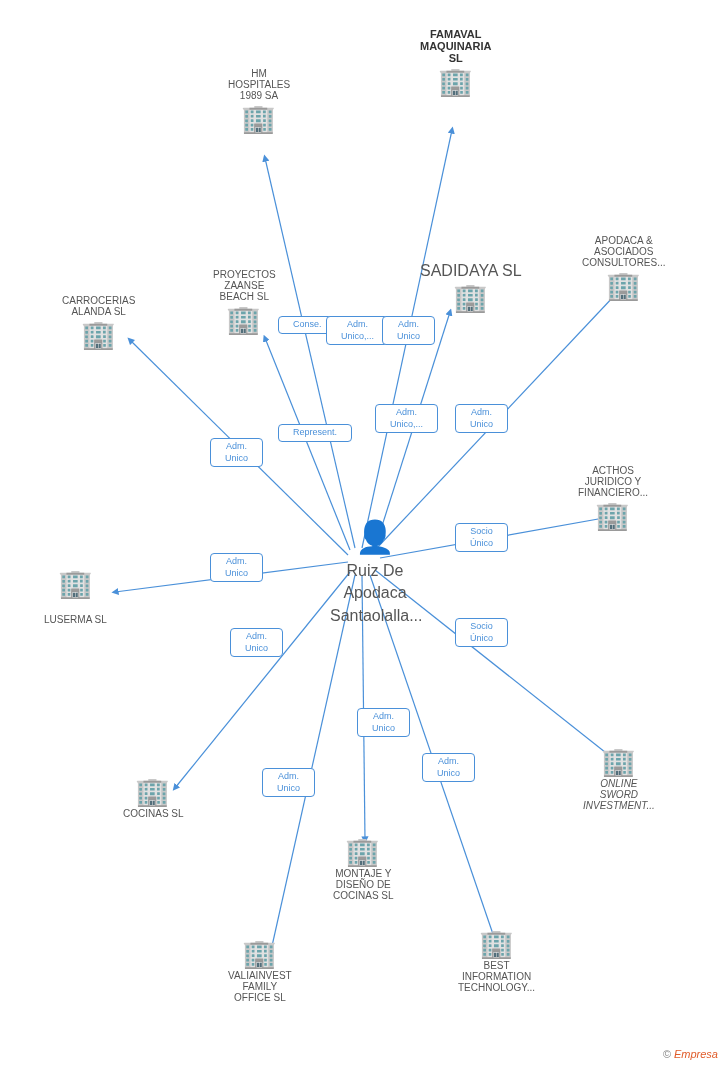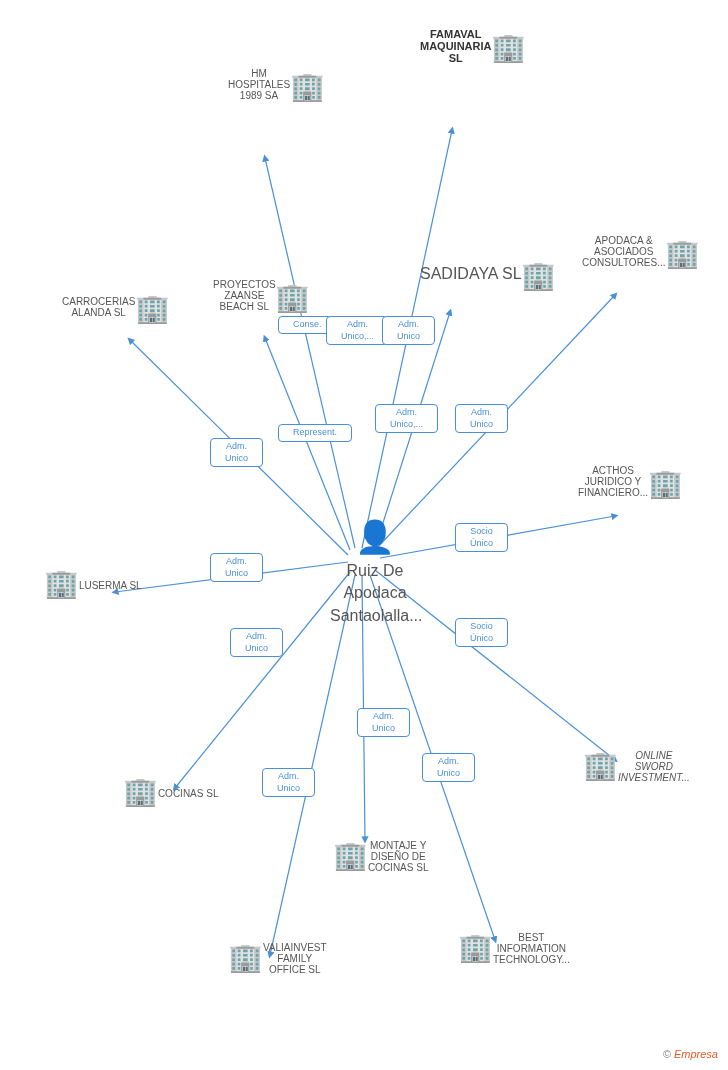--- a/index.html
+++ b/index.html
@@ -13,21 +13,21 @@
     }
     #canvas {
       position: absolute;
       top: 0; left: 0;
       width: 728px;
       height: 1070px;
     }
     .node {
       position: absolute;
       display: flex;
-      flex-direction: row;
+      flex-direction: column;
       align-items: center;
       text-align: center;
     }
     .building-icon {
       font-size: 28px;
       color: #888;
       line-height: 1;
     }
     .building-icon.highlight {
       color: #e05c2a;
@@ -120,21 +120,21 @@
 <div class="node" style="left:420px; top:28px;">
   <div style="font-size:11px; font-weight:bold; text-align:center; color:#333; margin-bottom:4px;">FAMAVAL<br>MAQUINARIA<br>SL</div>
   <span class="building-icon highlight">🏢</span>
 </div>
 
 <div class="node" style="left:228px; top:68px;">
   <div style="font-size:10px; text-align:center; color:#555; margin-bottom:4px;">HM<br>HOSPITALES<br>1989 SA</div>
   <span class="building-icon">🏢</span>
 </div>
 
-<div class="node" style="left:213px; top:279px;justify-content:center;">
+<div class="node" style="left:213px; top:269px;justify-content:center;">
   <div style="font-size:10px; text-align:center; color:#555; margin-bottom:4px;">PROYECTOS<br>ZAANSE<br>BEACH SL</div>
   <span class="building-icon">🏢</span>
 </div>
 
 <div class="node" style="left:420px; top:262px;">
   <div style="font-size:16px; text-align:center; color:#555; margin-bottom:4px;">SADIDAYA SL</div>
   <span class="building-icon">🏢</span>
 </div>
 
 <div class="node" style="left:62px; top:295px;">
@@ -147,21 +147,21 @@
   <span class="building-icon">🏢</span>
 </div>
 
 <div class="node" style="left:578px; top:465px;">
   <div style="font-size:10px; text-align:center; color:#555; margin-bottom:4px;">ACTHOS<br>JURIDICO Y<br>FINANCIERO...</div>
   <span class="building-icon">🏢</span>
 </div>
 
 <div class="node" style="left:44px; top:570px;">
   <span class="building-icon">🏢</span>
-  <div style="font-size:10px; text-align:center; color:#555; margin-top:2px;">LUSERMA SL</div>
+  <div style="font-size:10px; text-align:center; color:#555; margin-top:16px;">LUSERMA SL</div>
 </div>
 
 <div class="node" style="left:123px; top:778px;">
   <span class="building-icon">🏢</span>
   <div style="font-size:10px; text-align:center; color:#555; margin-top:2px;">COCINAS SL</div>
 </div>
 
 <div class="node" style="left:333px; top:838px;">
   <span class="building-icon">🏢</span>
   <div style="font-size:10px; text-align:center; color:#555; margin-top:2px;">MONTAJE Y<br>DISEÑO DE<br>COCINAS SL</div>

